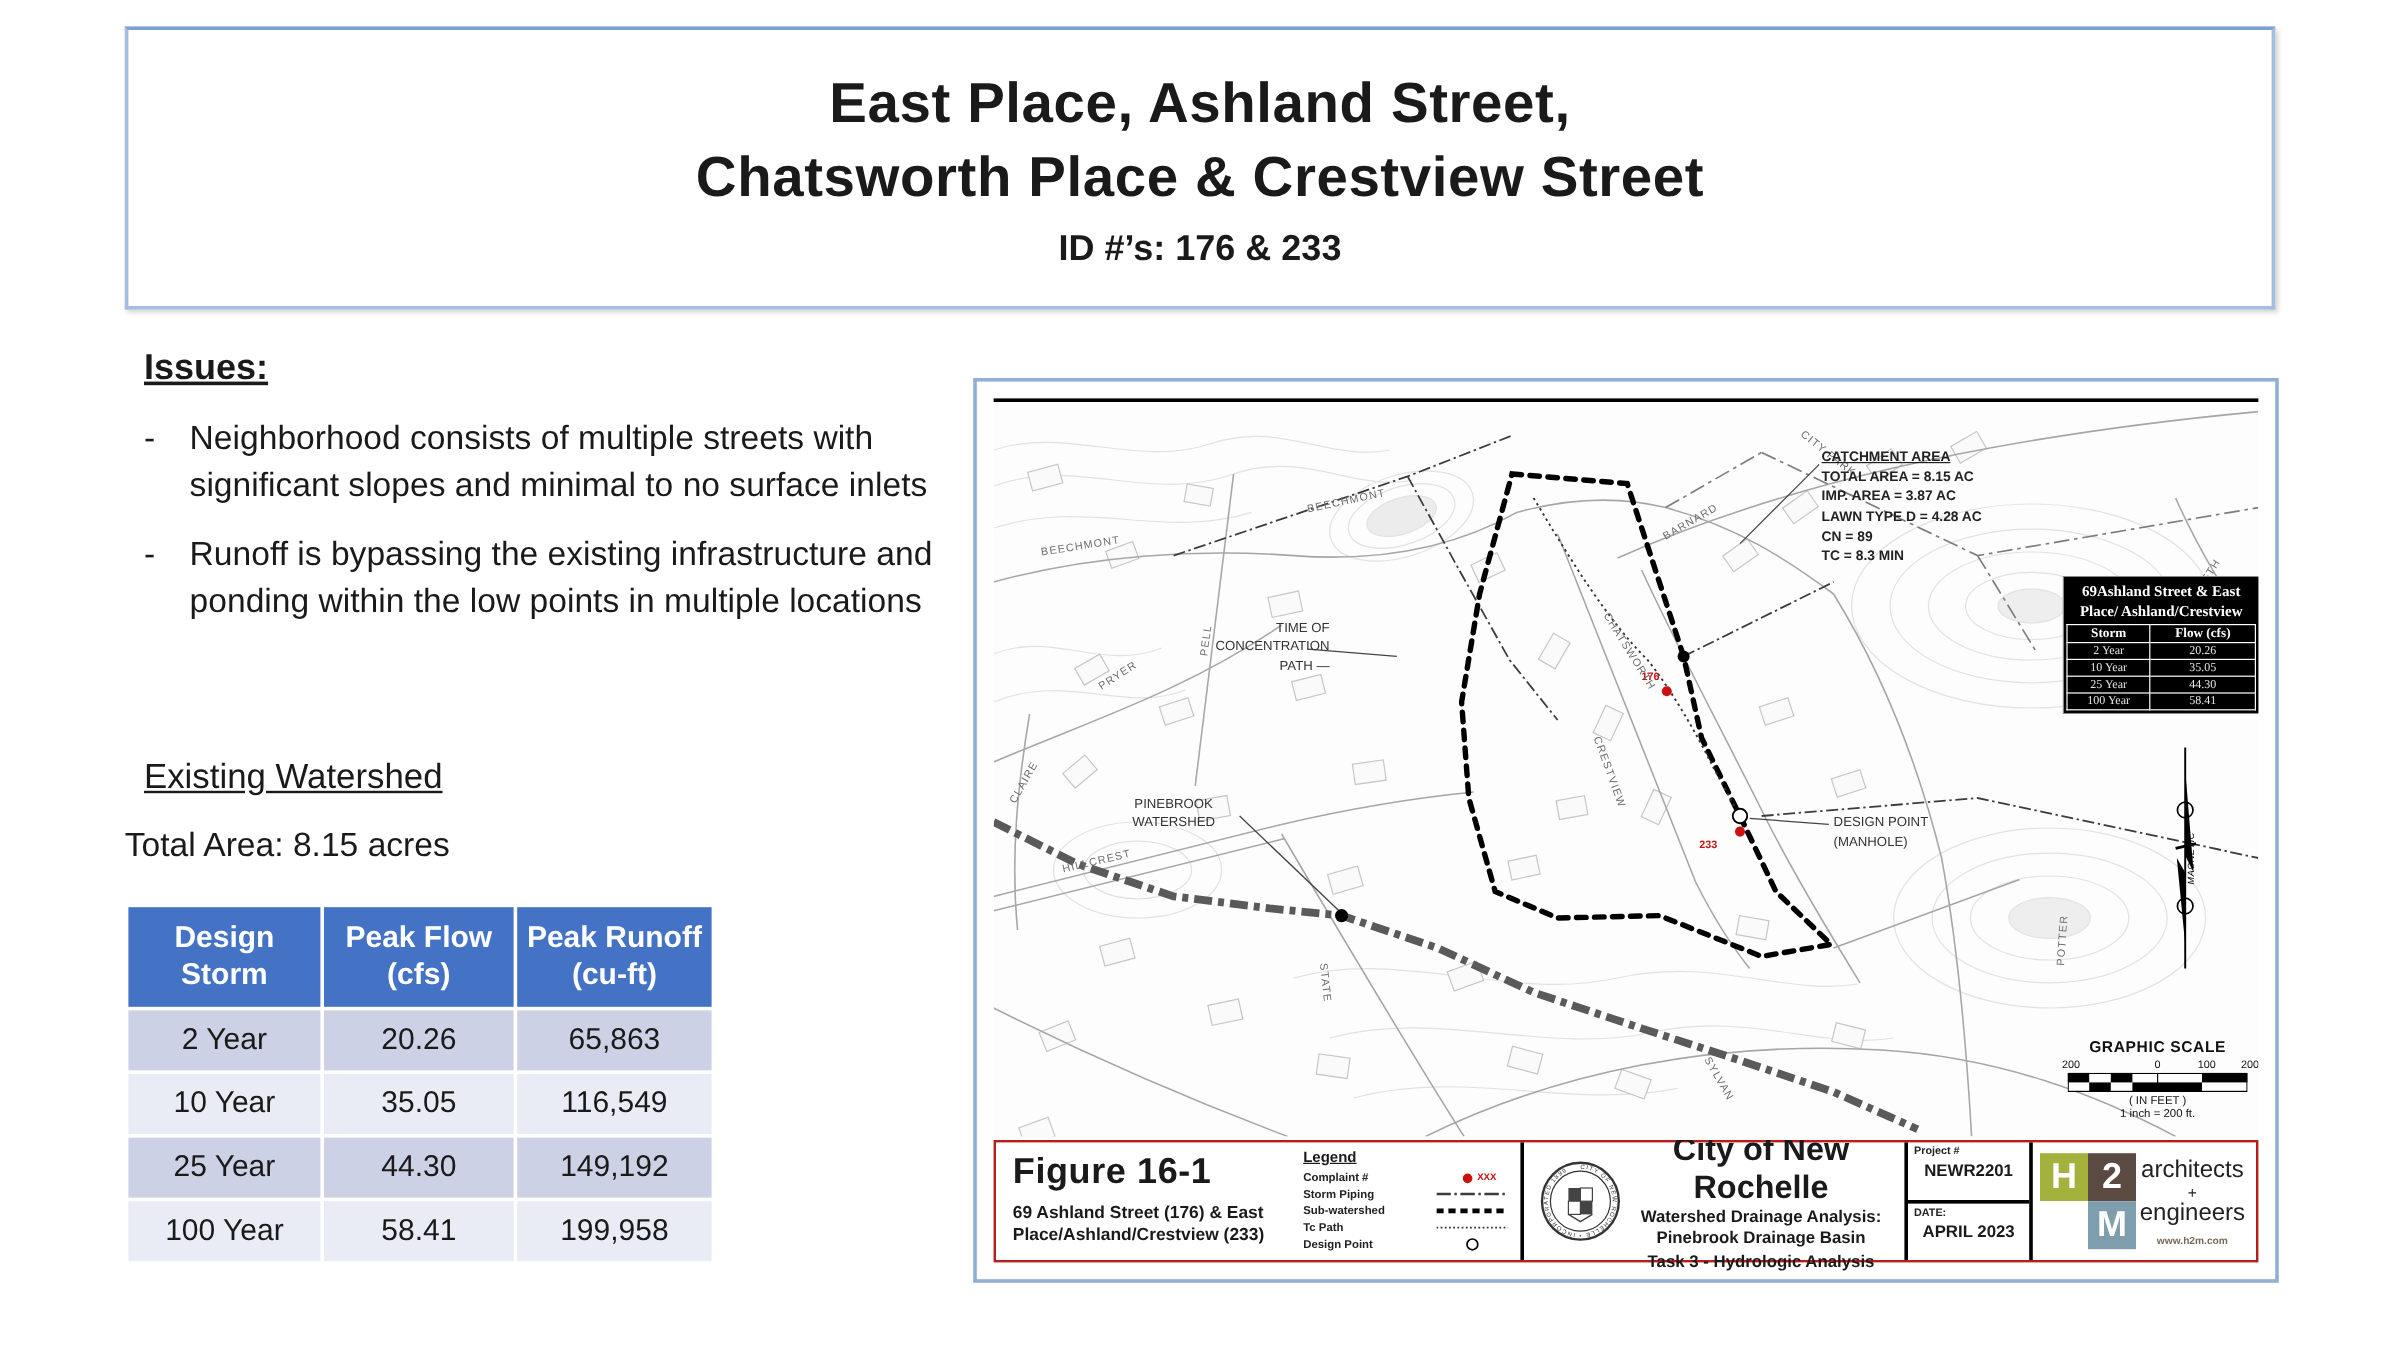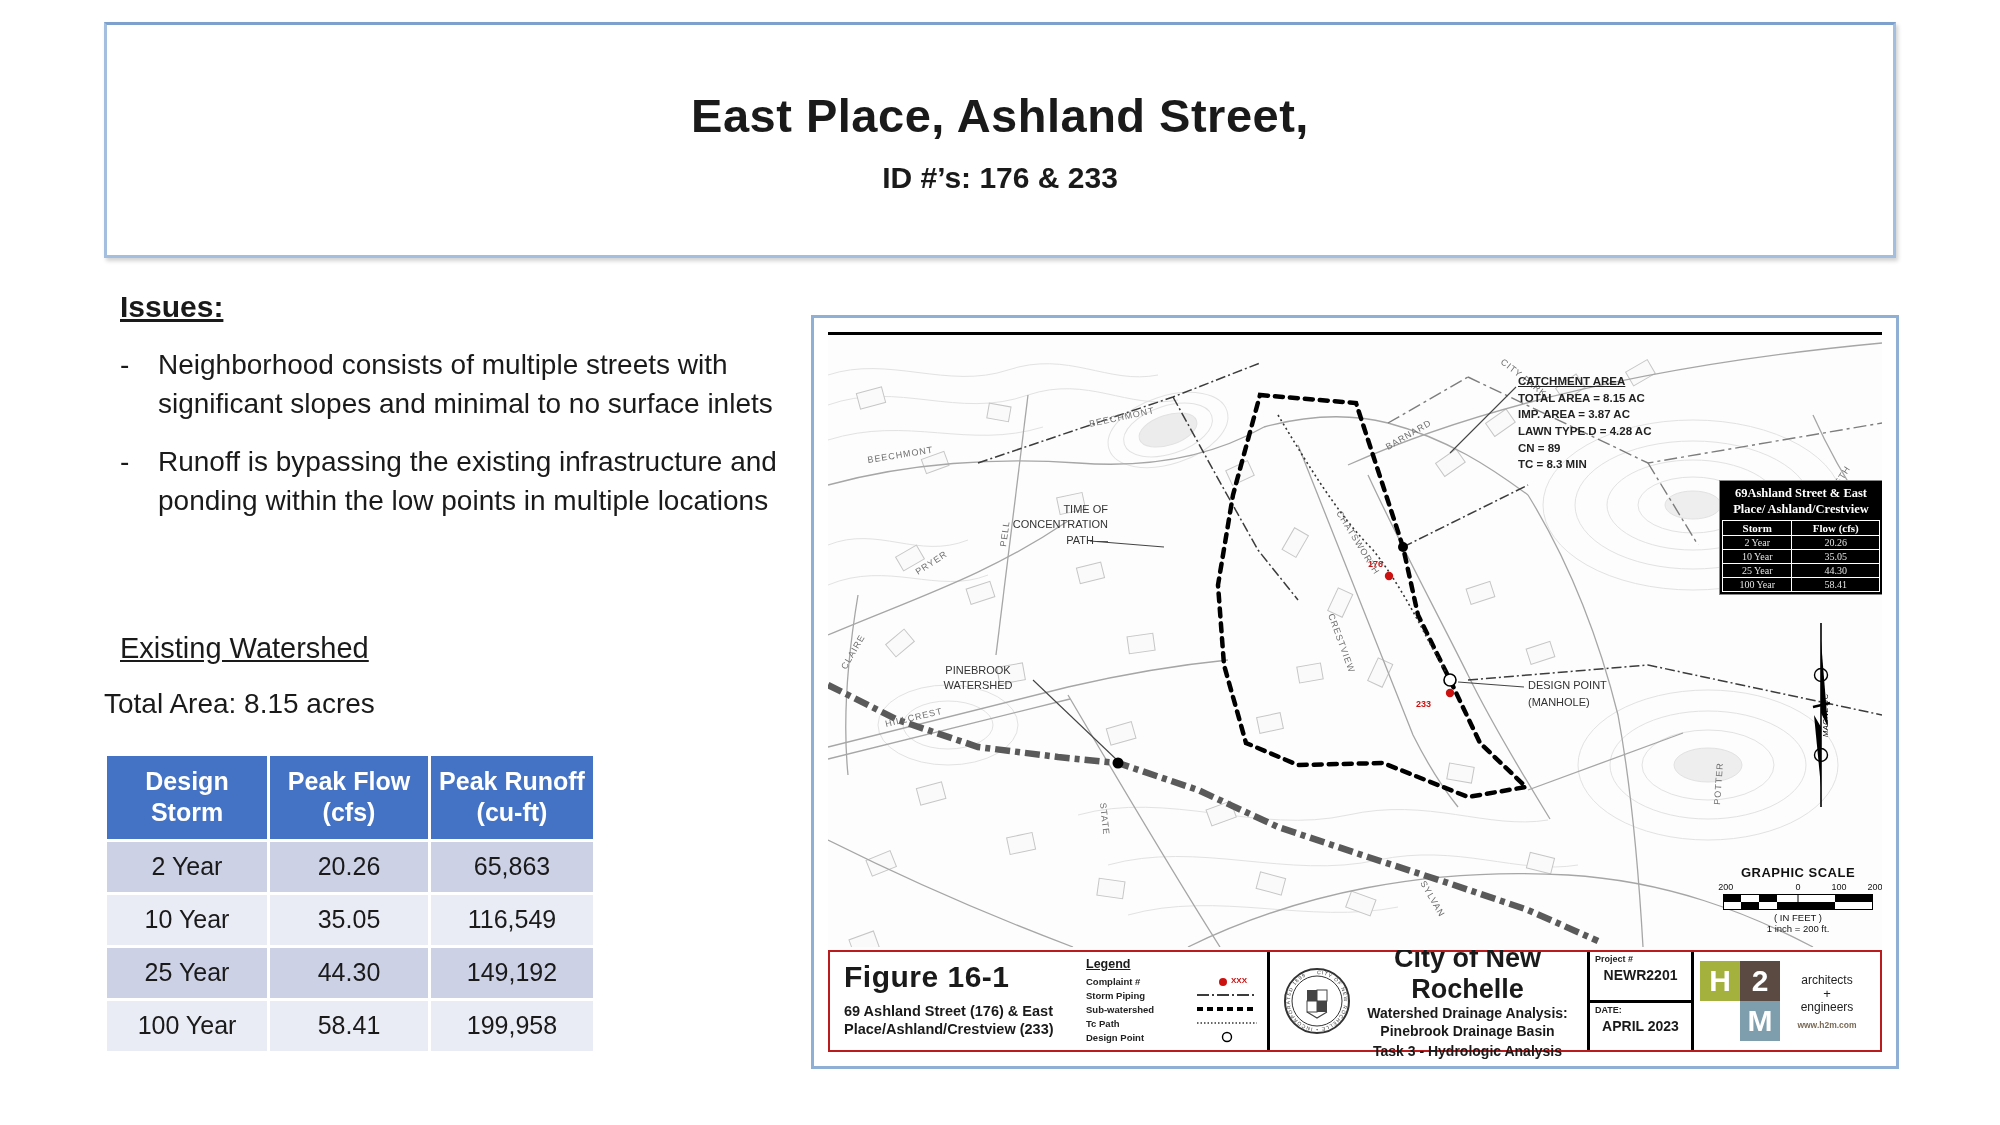--- a/index.html
+++ b/index.html
@@ -34,21 +34,21 @@
   .map-panel{position:absolute;left:811px;top:315px;width:1088px;height:754px;background:#fff;
              border:3px solid #8fafd4;box-sizing:border-box;padding:14px;display:flex;flex-direction:column;}
   .map-canvas{position:relative;flex:1;border-top:3px solid #000;overflow:hidden;background:#fdfdfd;}
   .map-svg{position:absolute;left:0;top:0;}
   .map-svg text{font-family:"Liberation Sans",sans-serif;fill:#6e6e6e;font-size:9px;letter-spacing:1px;}
   .map-svg text.red-lab{fill:#cc1111;font-weight:700;letter-spacing:0;}
 
   
   .catchment{position:absolute;left:690px;top:38px;font-size:11.5px;font-weight:600;line-height:1.45;color:#222;}
   .catchment .cat-title{text-decoration:underline;font-weight:700;}
-  .toc-label{position:absolute;left:150px;top:167px;width:130px;text-align:right;
+  .toc-label{position:absolute;left:150px;top:182px;width:130px;text-align:right;
              font-size:11px;color:#333;line-height:1.4;}
   .pinebrook-label{position:absolute;left:95px;top:328px;width:110px;text-align:center;
              font-size:11px;color:#333;line-height:1.4;}
   .dp-label{position:absolute;left:700px;top:342px;font-size:11px;color:#333;line-height:1.5;}
 
   
   .inset{position:absolute;left:892px;top:146px;width:158px;background:#000;color:#fff;
          border:2px solid #000;box-shadow:0 0 0 1px #888;font-family:Liberation Serif, serif;}
   .inset-title{font-size:12.5px;font-weight:700;text-align:center;line-height:1.25;padding:3px 2px;}
   .inset table{width:100%;border-collapse:collapse;}
@@ -83,30 +83,31 @@
   .tb-project{flex:0 0 104px;border-right:3px solid #000;display:flex;flex-direction:column;}
   .proj-cell{flex:1;padding:2px 5px;box-sizing:border-box;}
   .proj-cell+.proj-cell{border-top:3px solid #000;}
   .proj-lab{font-size:9px;font-weight:700;color:#222;}
   .proj-val{font-size:14px;font-weight:700;text-align:center;margin-top:3px;}
   .tb-firm{flex:0 0 186px;display:flex;align-items:center;padding:4px 6px;}
   .h2m-grid{display:grid;grid-template-columns:40px 40px;grid-template-rows:40px 40px;}
   .h2m-cell{display:flex;align-items:center;justify-content:center;color:#fff;font-size:30px;font-weight:700;}
   .cell-h{background:#a4b13c;} .cell-2{background:#5a4a41;} .cell-m{background:#7e9dad;} .cell-blank{background:#fff;}
   .firm-text{flex:1;text-align:center;color:#222;}
-  .firm-line{font-size:12px;} .firm-plus{font-size:13px;line-height:1;}
+  .firm-line{font-size:20px;} .firm-plus{font-size:13px;line-height:1;}
   .firm-site{font-size:8.5px;font-weight:700;color:#7a6a55;margin-top:6px;}
 </style>
 </head>
 <body>
 
 <div id="slide">
 
   <div class="title-box">
     <div class="title-line">East Place, Ashland Street,</div>
+    <div class="title-line">Chatsworth Place &amp; Crestview Street</div>
     <div class="title-sub">ID #’s: 176 &amp; 233</div>
   </div>
 
   <div class="issues-head">Issues:</div>
   <div class="issues-list">
     <div class="issue-item">
       <span class="issue-dash">-</span>
       <span>Neighborhood consists of multiple streets with significant slopes and minimal to no surface inlets</span>
     </div>
     <div class="issue-item">

